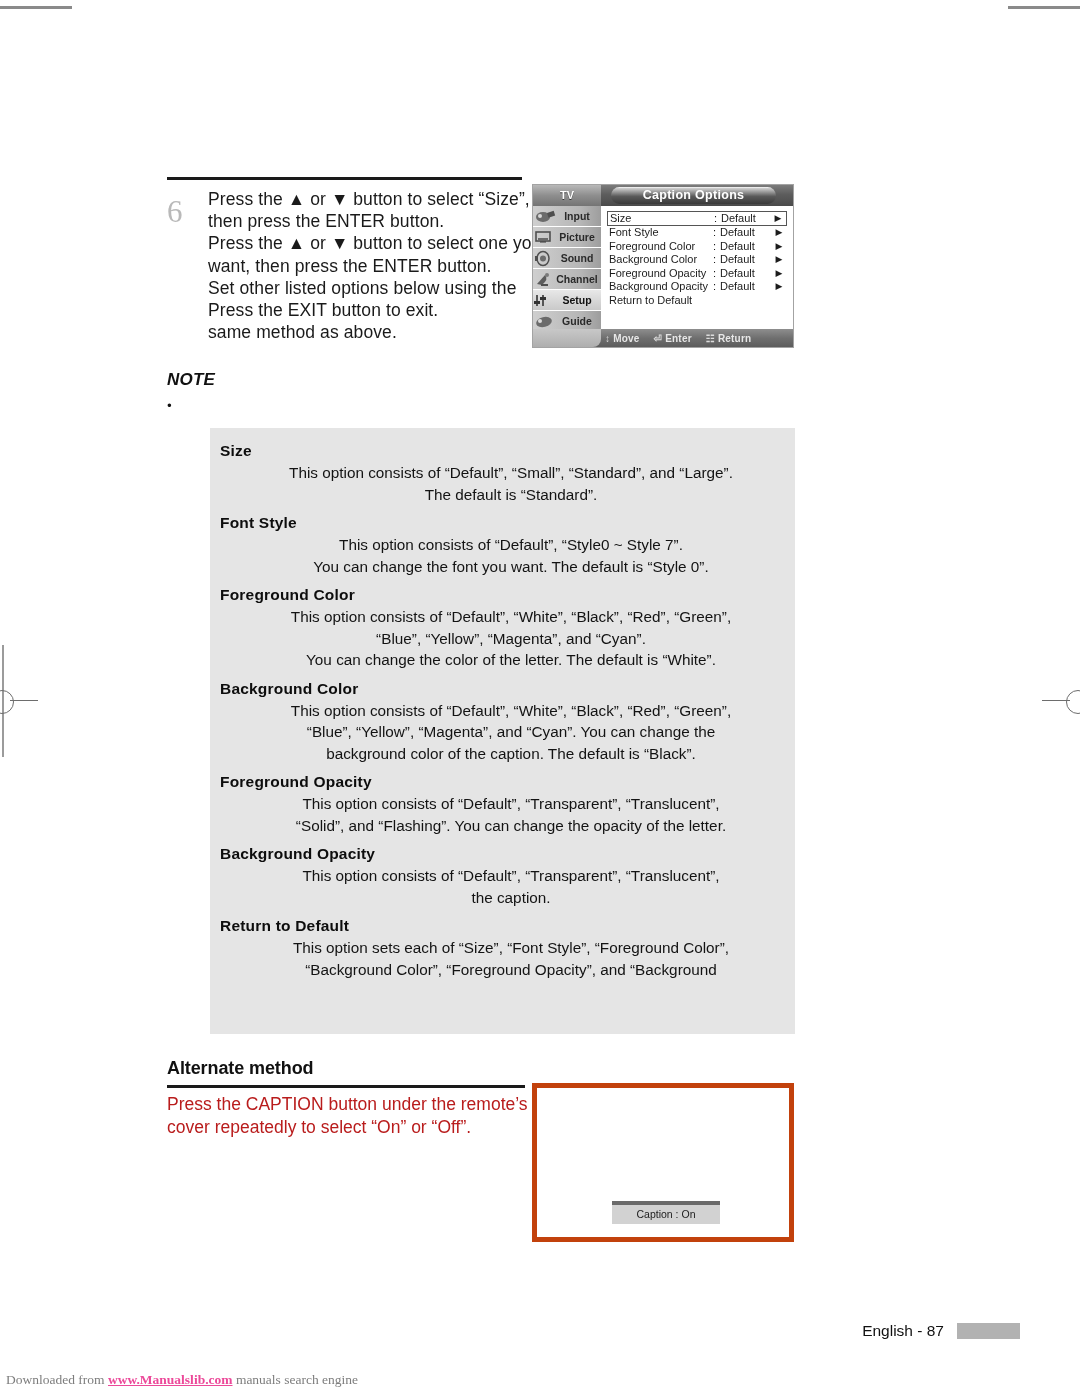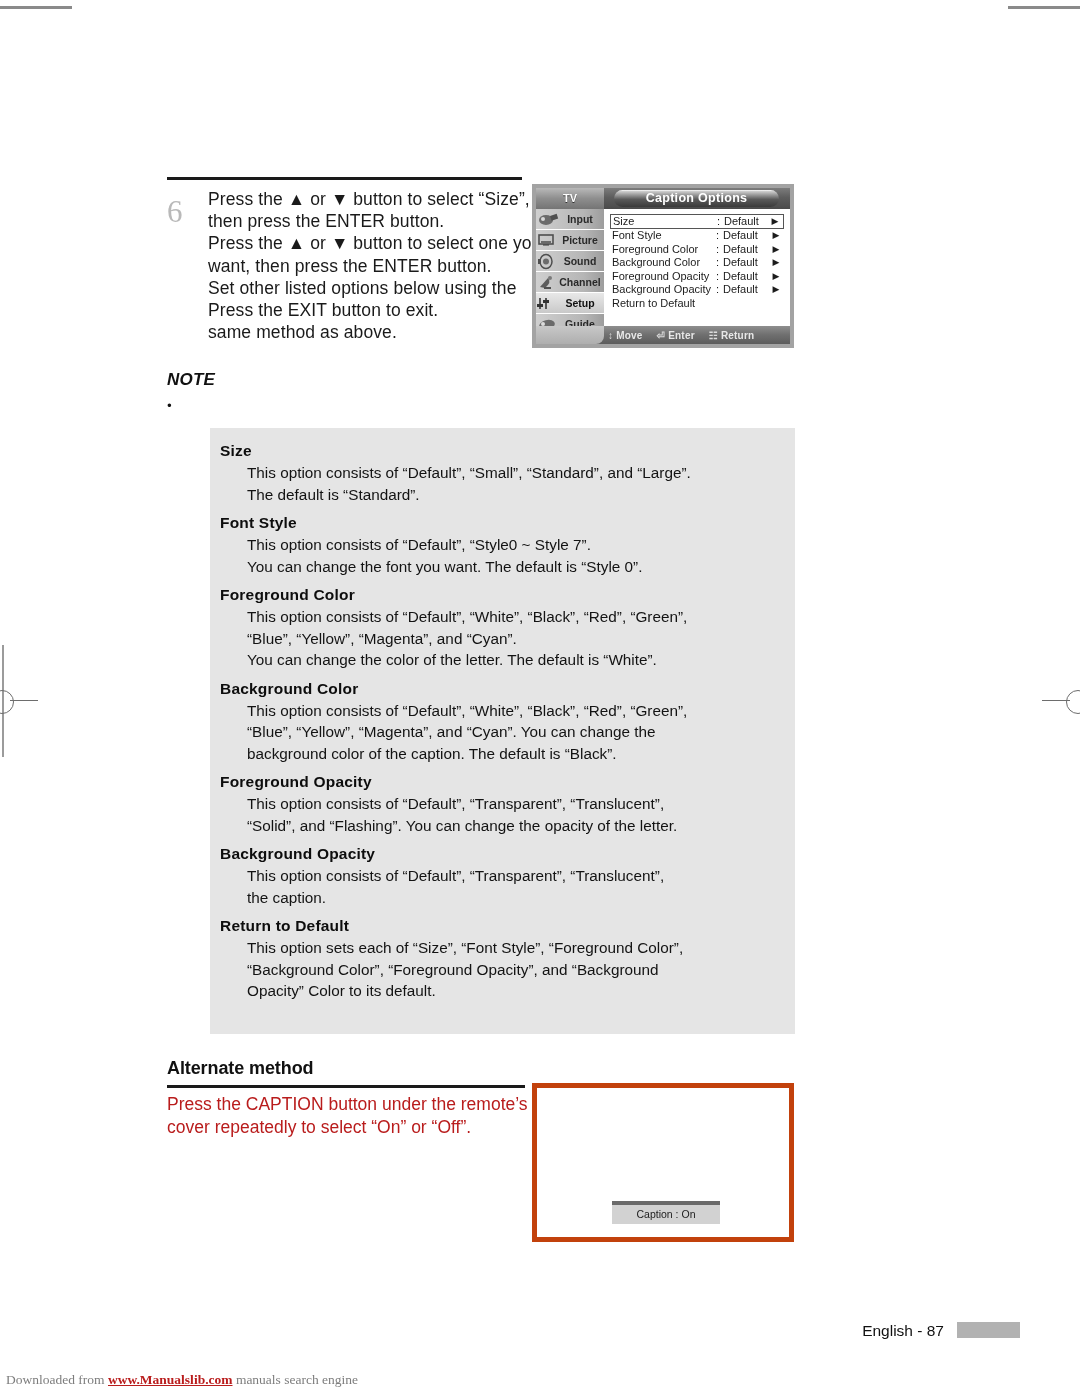--- a/index.html
+++ b/index.html
@@ -87,21 +87,21 @@
     color: #1a1a1a;
   }
   .step-lines div { white-space: nowrap; }
 
   
   .osd {
     position: absolute;
     left: 532px; top: 184px;
     width: 262px; height: 164px;
     background: #ffffff;
-    border: 4px solid #a3a3a3;
+    border: 1px solid #a3a3a3;
     box-sizing: border-box;
     font-family: "Liberation Sans", sans-serif;
   }
   .osd-titlebar {
     position: absolute;
     left: 0; top: 0;
     width: 100%; height: 21px;
     background: linear-gradient(to bottom, #7c7c7c 0%, #5d5d5d 45%, #4a4a4a 100%);
     overflow: hidden;
   }
@@ -262,20 +262,21 @@
     font-weight: bold;
     color: #0d0d0d;
     letter-spacing: 0.2px;
     margin-bottom: 2px;
   }
   .opt-lines {
     margin-left: 27px;
     font-size: 15.3px;
     line-height: 21.5px;
     color: #131313;
+    text-align: center;
   }
   .opt-lines div { white-space: nowrap; }
 
   
   .alt-title {
     position: absolute;
     left: 167px; top: 1058px;
     font-size: 18px;
     font-weight: bold;
     color: #111;
@@ -317,21 +318,21 @@
     color: #1c1c1c;
     padding: 3px 0 4px 0;
     box-sizing: border-box;
   }
 
   
   .pg-footer {
     position: absolute;
     right: 60px; top: 1322px;
     display: flex;
-    align-items: flex-start;
+    align-items: center;
     gap: 13px;
   }
   .pg-footer-text {
     font-size: 15.5px;
     color: #111;
   }
   .pg-footer-bar {
     width: 63px; height: 16px;
     background: #b2b2b2;
   }
@@ -339,21 +340,21 @@
     position: absolute;
     left: 0px; top: 1369px;
     width: 100%; height: 28px;
     font-family: "Liberation Serif", serif;
     font-size: 13.5px;
     color: #7d7d7d;
     padding-left: 6px;
     box-sizing: border-box;
     line-height: 22px;
   }
-  .dl-link { color: #b91c1c; font-weight: bold; text-decoration: underline; }
+  .dl-link { color: #ec4899; font-weight: bold; text-decoration: underline; }
 </style>
 </head>
 <body>
 
 <div class="crop-mark crop-tl"></div>
 <div class="crop-mark crop-tr"></div>
 <div class="reg-left-vert"></div>
 <div class="reg-left"></div>
 <div class="reg-left-line"></div>
 <div class="reg-right"></div>
@@ -558,21 +559,20 @@
       <div>This option consists of “Default”, “Transparent”, “Translucent”,</div>
       <div>the caption.</div>
     </div>
   </div>
 
   <div class="opt">
     <div class="opt-name">Return to Default</div>
     <div class="opt-lines">
       <div>This option sets each of “Size”, “Font Style”, “Foreground Color”,</div>
       <div>“Background Color”, “Foreground Opacity”, and “Background</div>
-      <div>Opacity” Color to its default.</div>
     </div>
   </div>
 
 </div>
 
 <div class="alt-title">Alternate method</div>
 <div class="alt-rule"></div>
 <div class="alt-body">
   <div>Press the CAPTION button under the remote’s</div>
   <div>cover repeatedly to select “On” or “Off”.</div>

